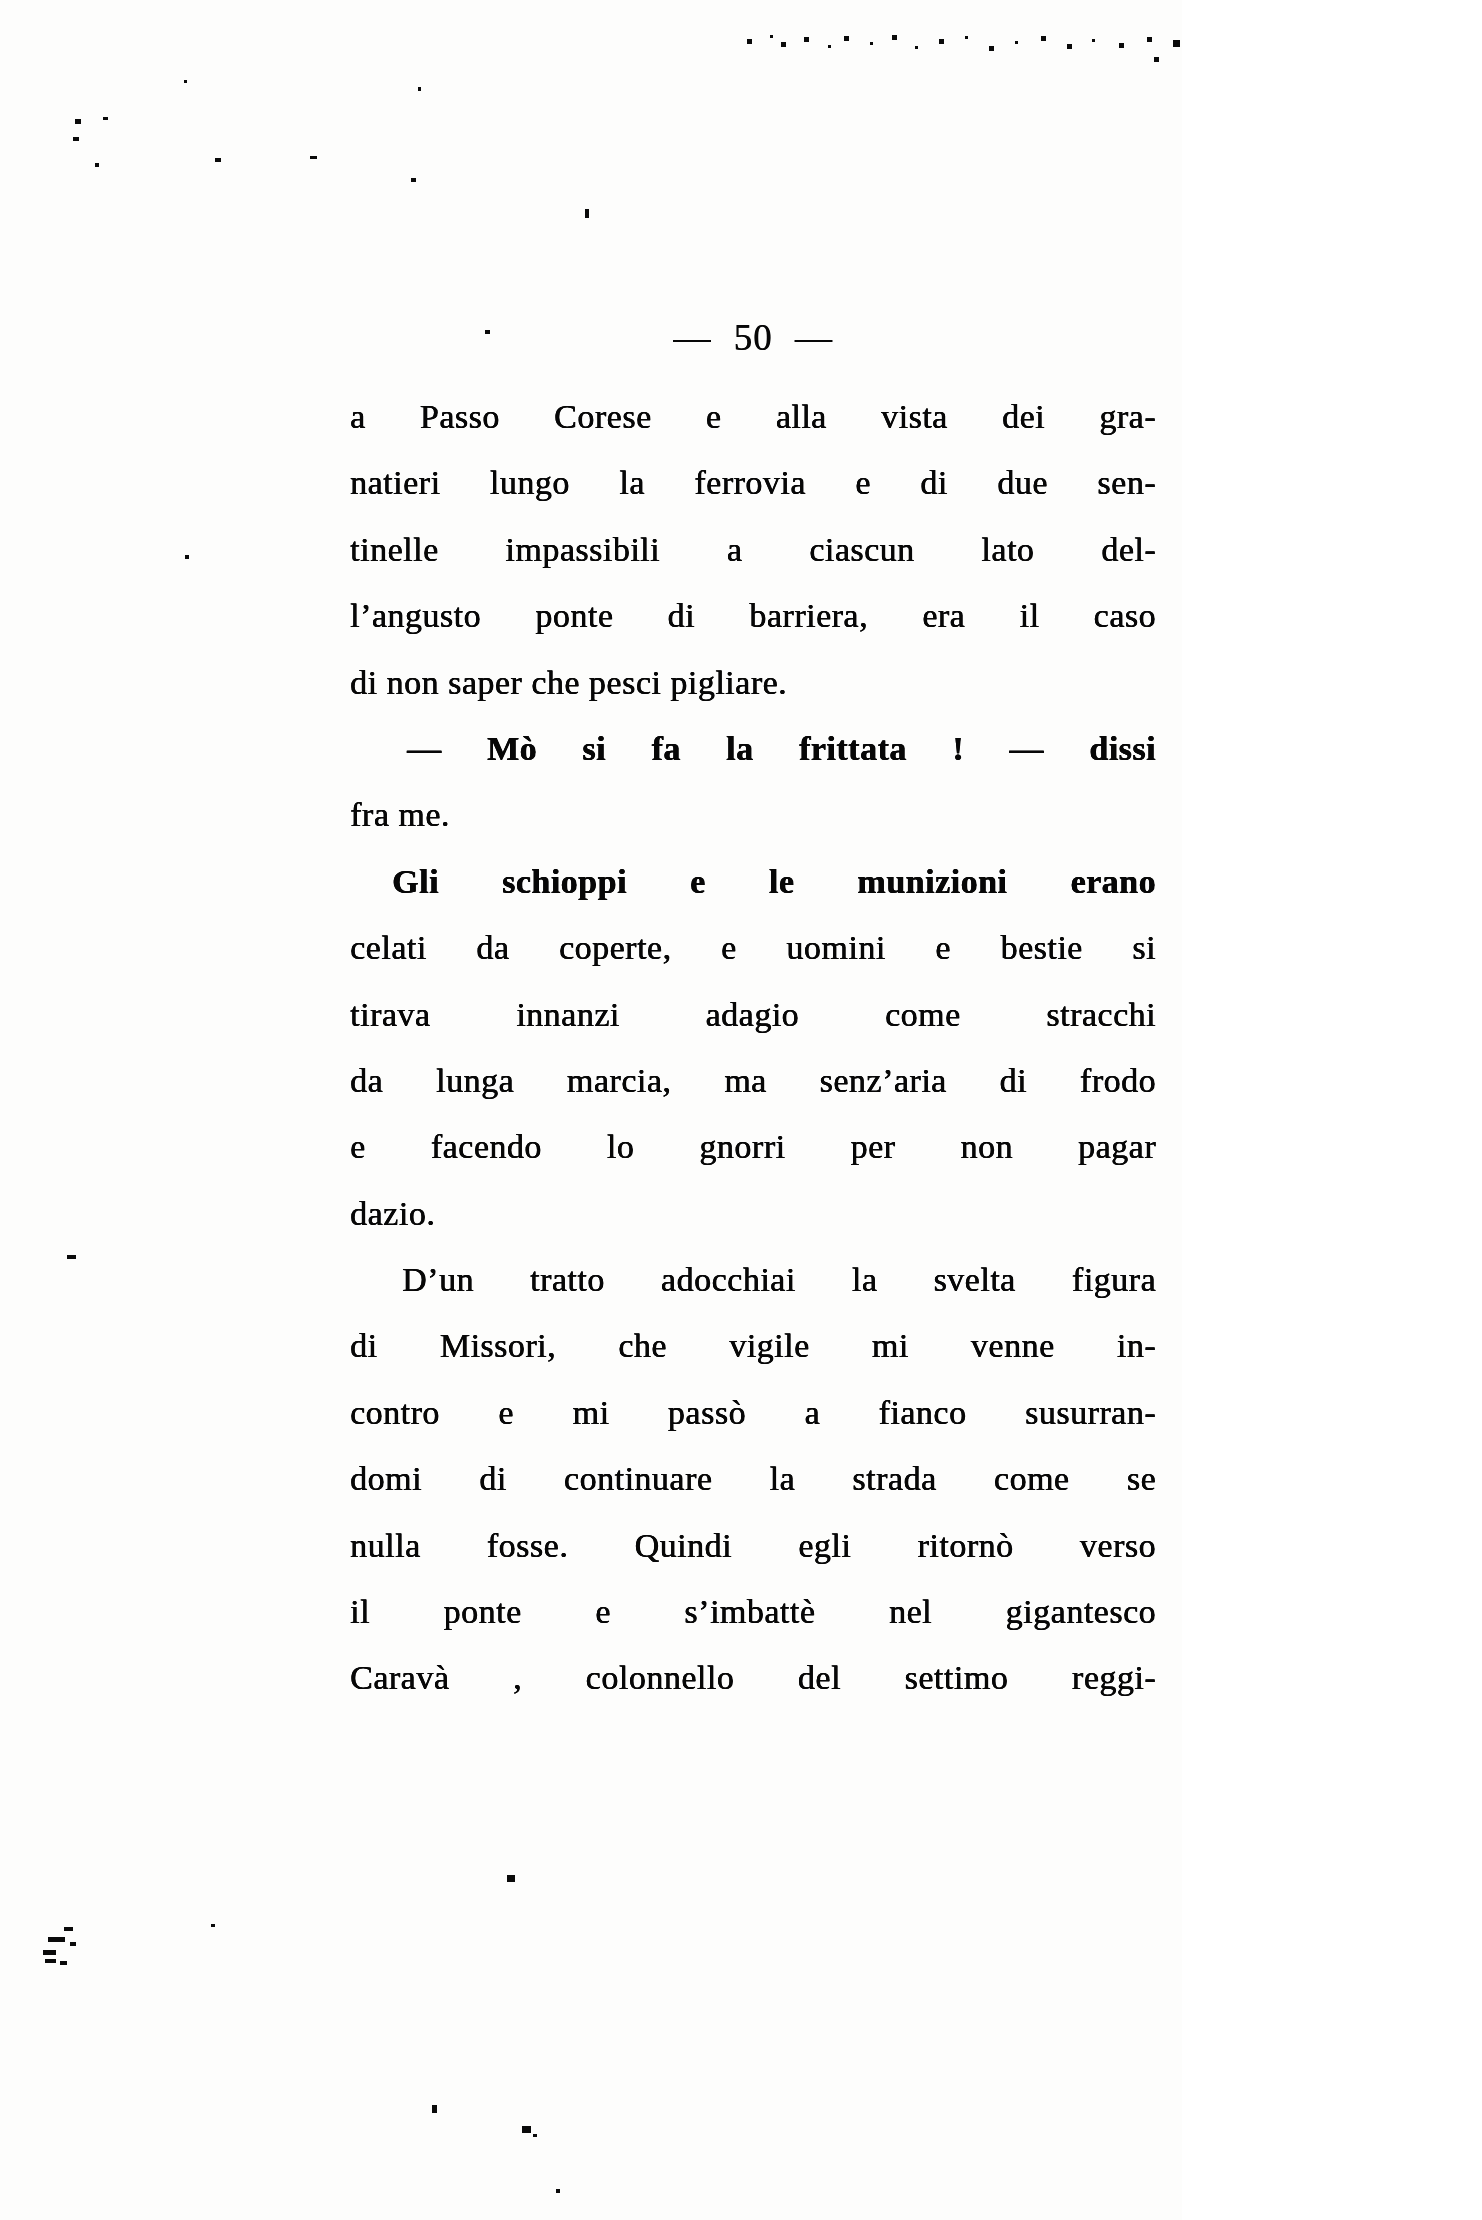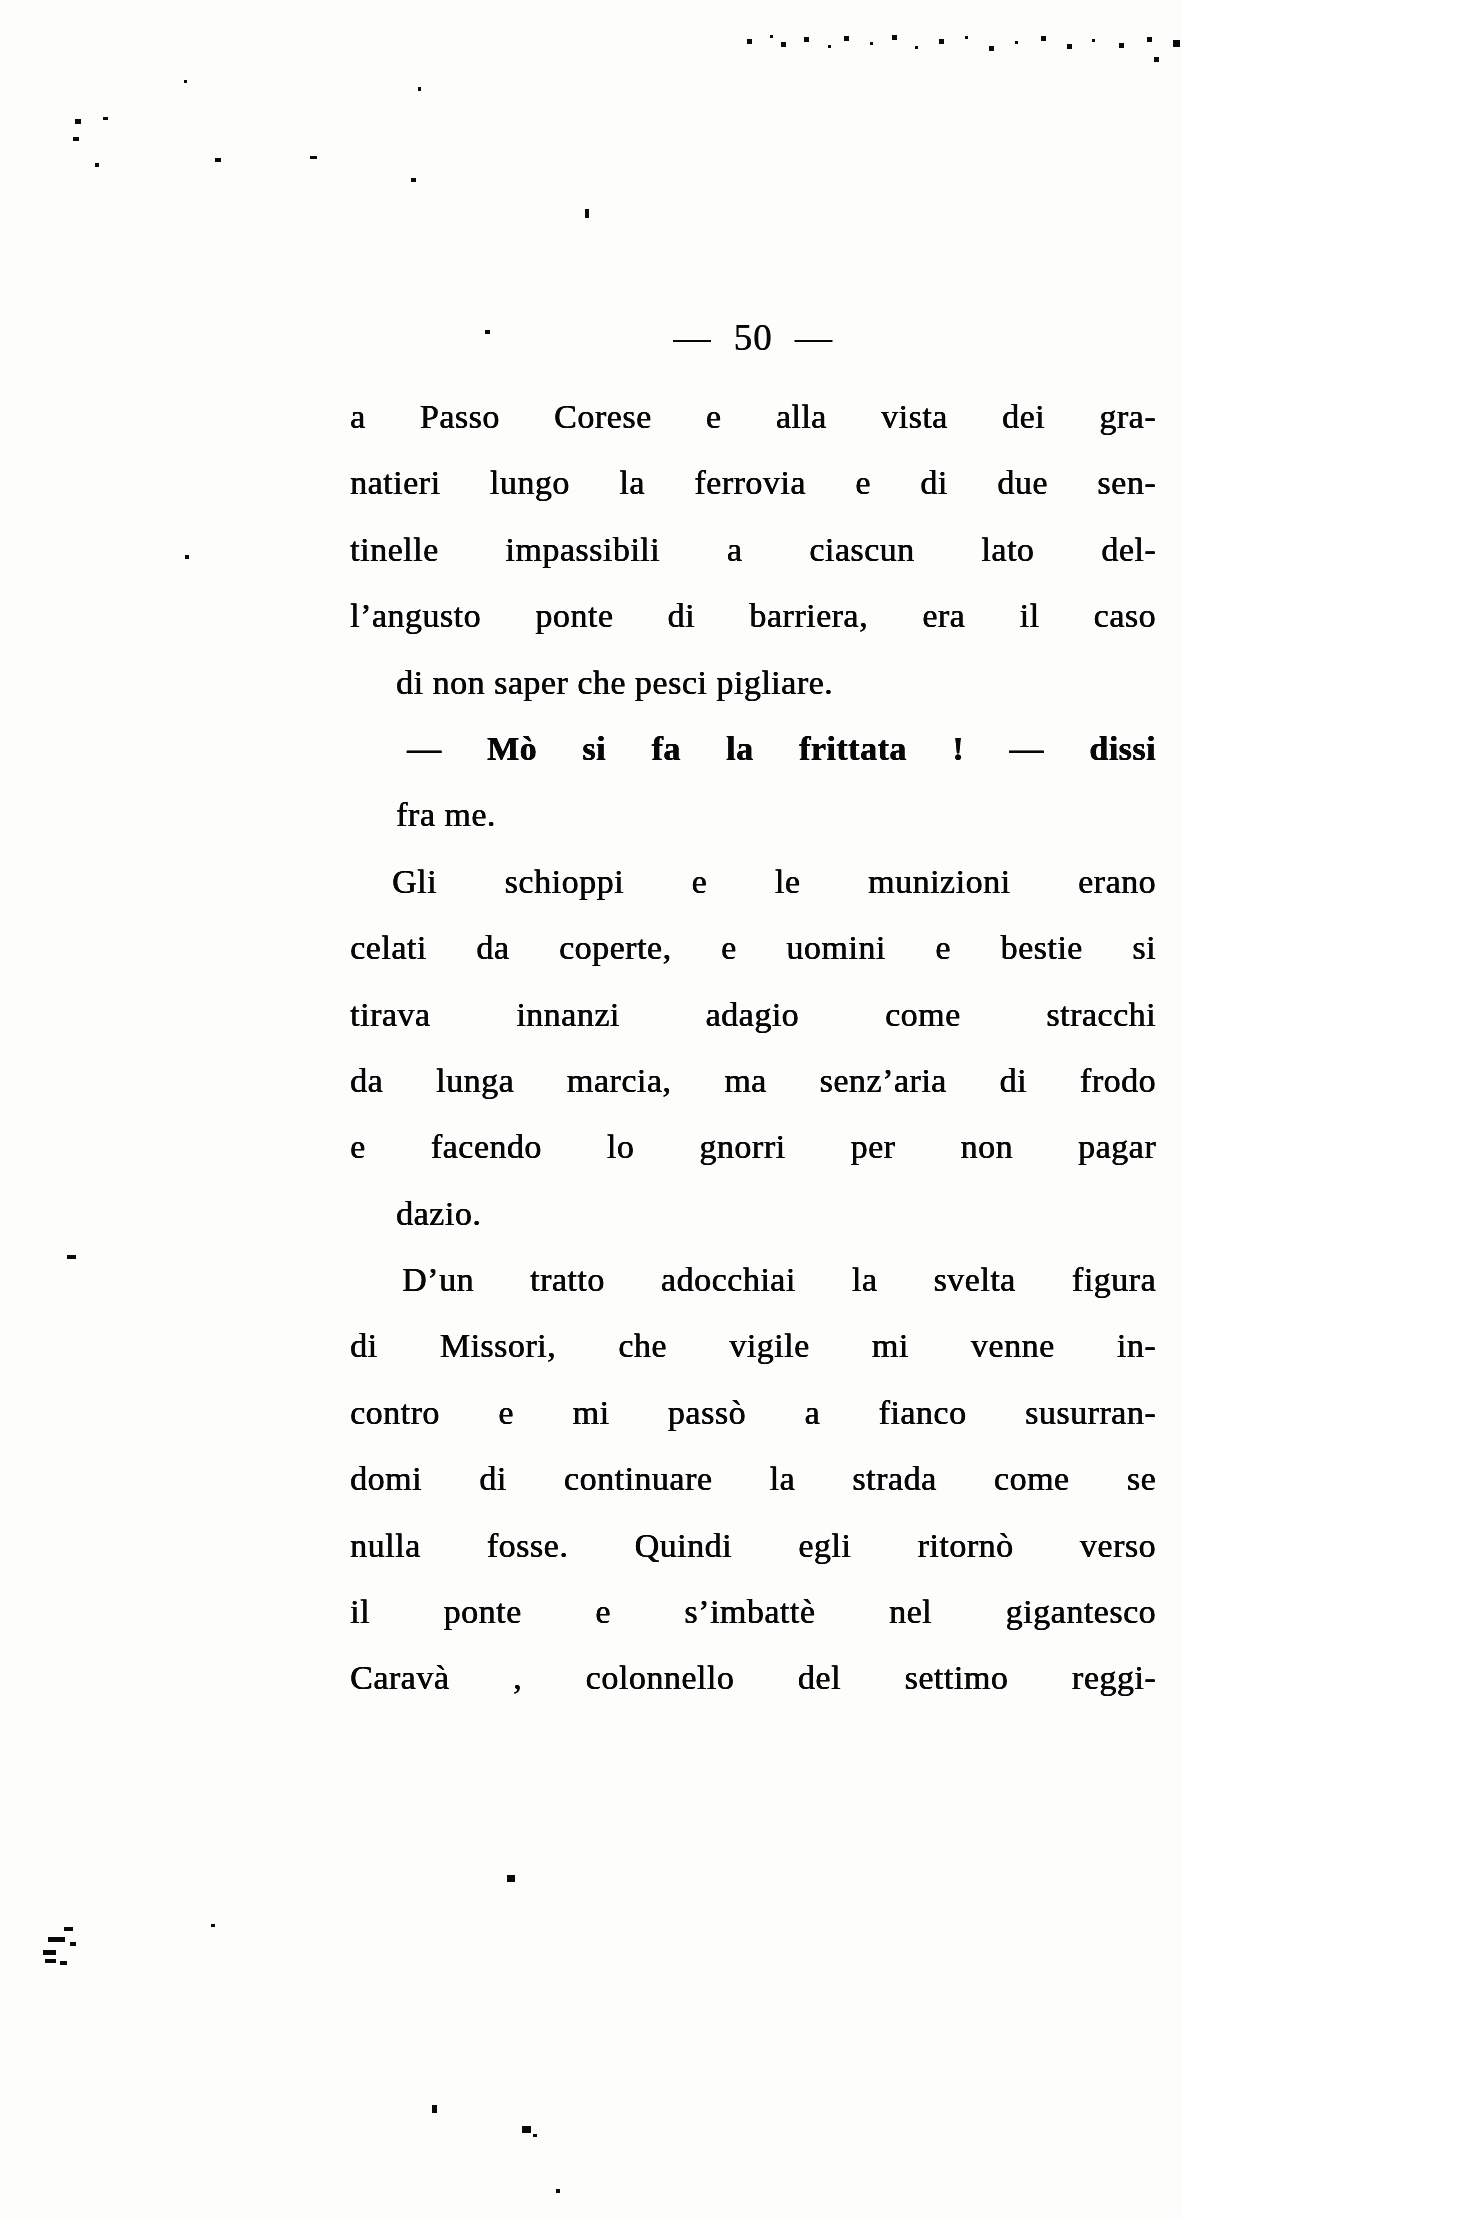--- a/index.html
+++ b/index.html
@@ -35,24 +35,23 @@
   }
   .line {
     height: 66.4px;
     text-align: justify;
     text-align-last: justify;
     white-space: nowrap;
   }
   .line.flush {
     text-align: left;
     text-align-last: left;
-    margin-left: 46px;
   }
   .line.ind-a { padding-left: 57px; font-weight: bold; }
-  .line.ind-b { padding-left: 42px; }
+  .line.ind-b { padding-left: 42px; font-weight: bold; }
   .line.ind-c { padding-left: 52px; }
   .noise { position: absolute; background: #0a0a0a; }
   .noise-band {
     position: absolute;
     left: 740px; top: 30px; width: 3px; height: 3px;
     background: transparent;
     box-shadow:
       8px 10px 0 1px #0a0a0a, 30px 5px 0 0 #0a0a0a, 42px 13px 0 1px #0a0a0a,
       65px 8px 0 1px #0a0a0a, 88px 15px 0 0 #0a0a0a, 105px 7px 0 1px #0a0a0a,
       130px 12px 0 0 #0a0a0a, 153px 6px 0 1px #0a0a0a, 175px 16px 0 0 #0a0a0a,

